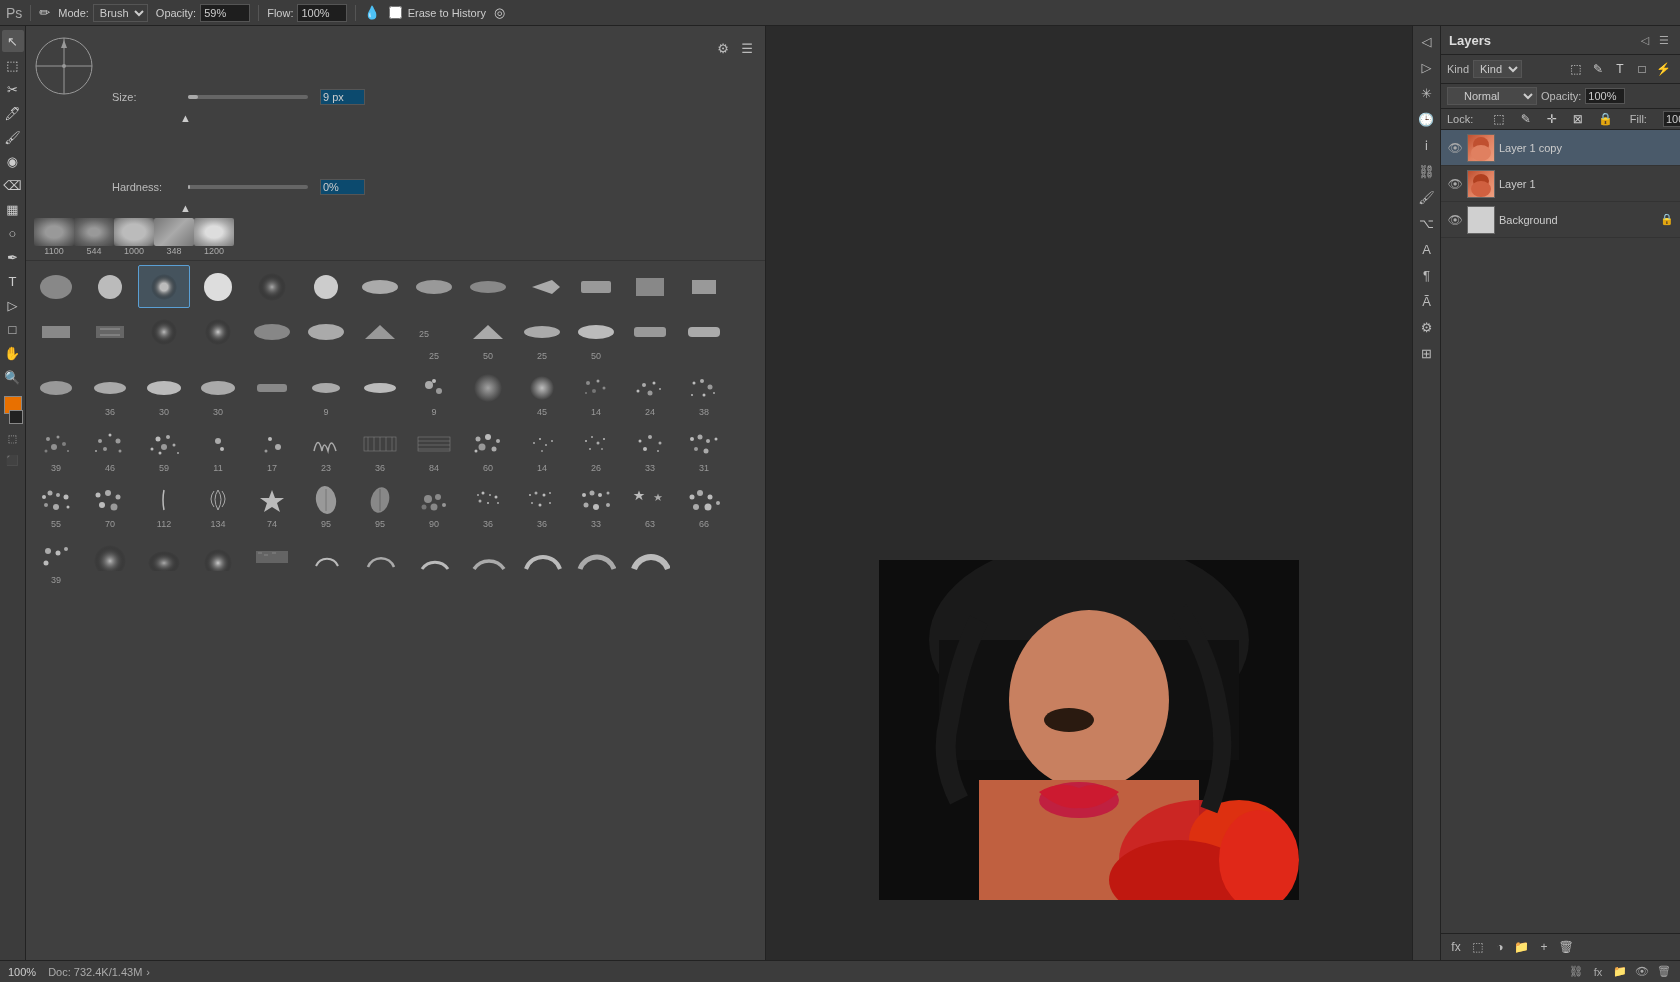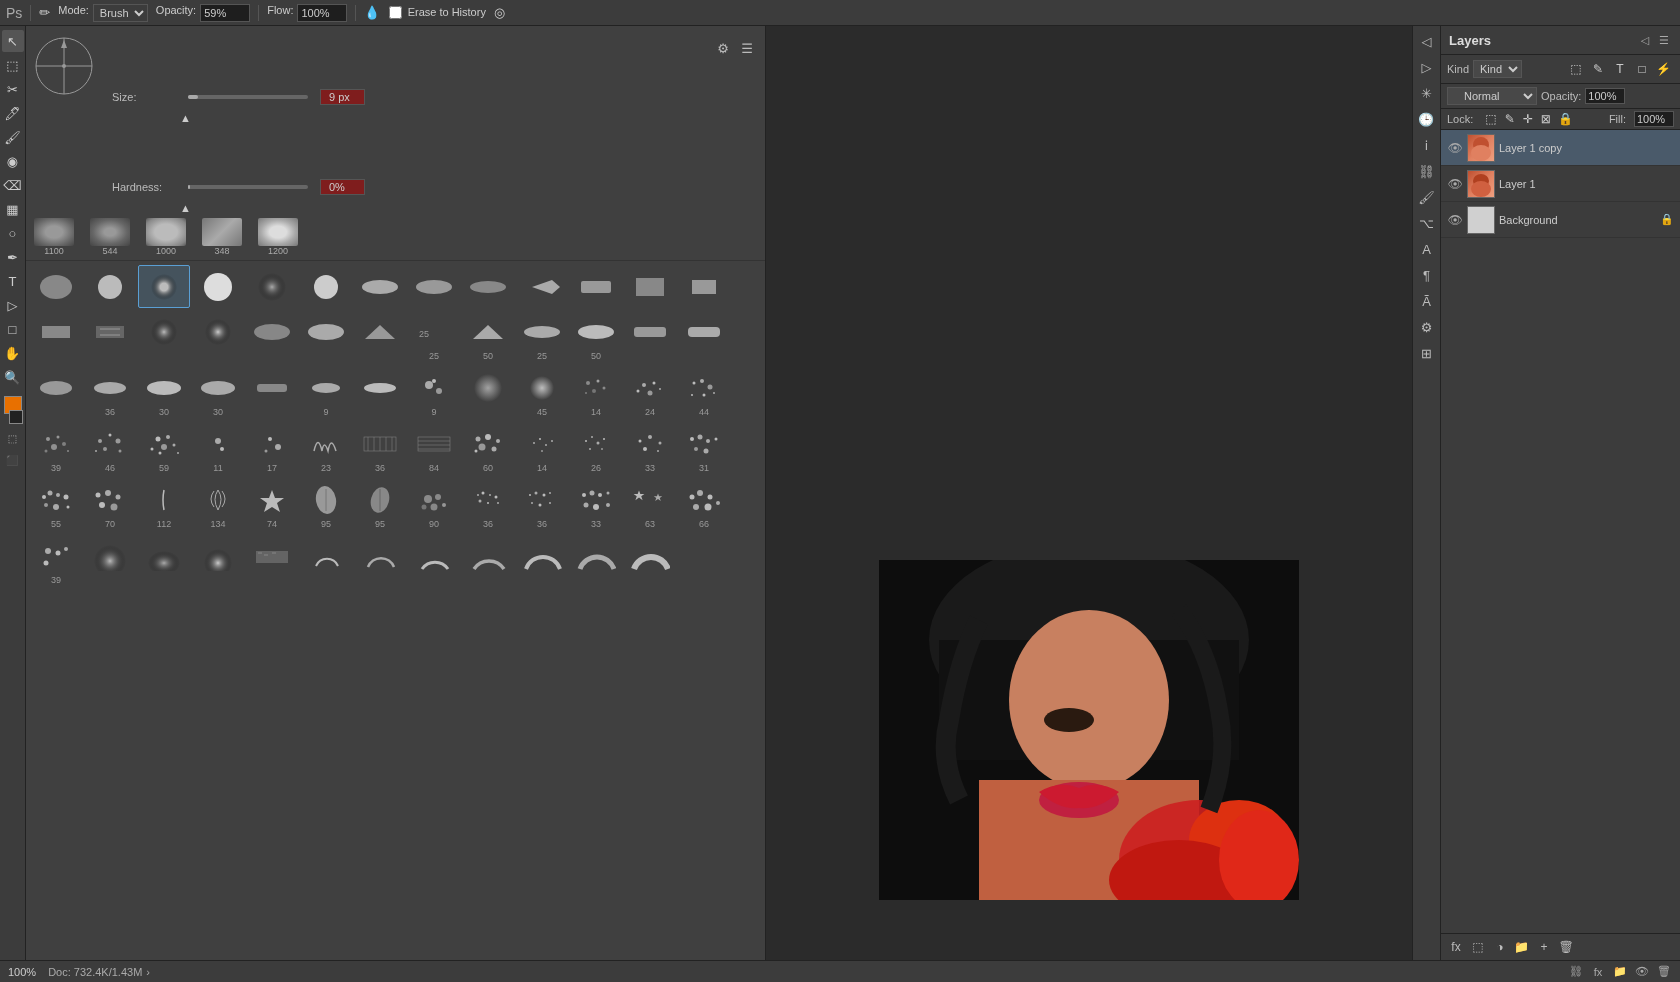--- a/index.html
+++ b/index.html
@@ -21,21 +21,21 @@
       background: #3c3c3c;
       display: flex;
       align-items: center;
       padding: 0 6px;
       gap: 8px;
       border-bottom: 1px solid #222;
       flex-shrink: 0;
     }
     .top-toolbar .toolbar-item {
       display: flex;
-      align-items: flex-start;
+      align-items: center;
       gap: 4px;
       color: #ccc;
       font-size: 11px;
     }
     .top-toolbar .separator {
       width: 1px;
       height: 16px;
       background: #555;
     }
     .toolbar-label { color: #ccc; font-size: 11px; }
@@ -102,33 +102,33 @@
     }
     .brush-size-row, .brush-hardness-row {
       display: flex;
       align-items: center;
       gap: 6px;
       padding: 3px 10px;
       margin-top: 48px;
     }
     .brush-label { width: 70px; color: #bbb; }
     .brush-value-input {
-      background: #7f1d1d;
+      background: #0c4a6e;
       border: 1px solid #555;
       color: #ccc;
       font-size: 11px;
       width: 45px;
       height: 16px;
-      padding: 0 8px;
+      padding: 0 2px;
     }
 
     
     .brush-presets-top {
       display: flex;
-      gap: 16px;
+      gap: 0;
       padding: 4px 8px;
       border-bottom: 1px solid #333;
     }
     .preset-thumb {
       display: flex;
       flex-direction: column;
       align-items: center;
       font-size: 9px;
       color: #aaa;
       cursor: pointer;
@@ -262,21 +262,21 @@
       color: #ccc;
       font-size: 11px;
       width: 40px;
       height: 16px;
       padding: 0 2px;
     }
     .lock-row {
       display: flex;
       align-items: center;
       padding: 2px 6px;
-      gap: 8px;
+      gap: 16px;
       border-bottom: 1px solid #222;
     }
     .lock-label { color: #bbb; font-size: 11px; margin-right: 4px; }
     .lock-icon { color: #ccc; font-size: 12px; cursor: pointer; }
     .fill-label { margin-left: auto; color: #bbb; font-size: 11px; }
     .fill-input {
       background: #1e1e1e;
       border: 1px solid #555;
       color: #ccc;
       font-size: 11px;
@@ -837,21 +837,21 @@
           <div class="brush-cell-img">
             <svg width="40" height="30">
               <circle cx="10" cy="10" r="1.5" fill="#bbb"></circle>
                 <circle cx="18" cy="8" r="2" fill="#aaa"></circle>
               <circle cx="26" cy="14" r="2.5" fill="#999"></circle>
                 <circle cx="20" cy="22" r="1.5" fill="#bbb"></circle>
               <circle cx="30" cy="20" r="1" fill="#aaa"></circle>
                 <circle cx="8" cy="22" r="1" fill="#bbb"></circle>
             </svg>
           </div>
-          <span class="brush-cell-label">44</span>
+          <span class="brush-cell-label">38</span>
         </div>
         <div class="brush-cell">
           <div class="brush-cell-img">
             <svg width="40" height="30">
               <circle cx="12" cy="10" r="2" fill="#aaa" opacity="0.8"></circle>
                 <circle cx="22" cy="8" r="1.5" fill="#bbb" opacity="0.7"></circle>
               <circle cx="18" cy="18" r="3" fill="#999" opacity="0.9"></circle>
                 <circle cx="28" cy="15" r="2" fill="#aaa" opacity="0.6"></circle>
               <circle cx="10" cy="22" r="1.5" fill="#bbb" opacity="0.5"></circle>
                 <circle cx="32" cy="22" r="1" fill="#aaa" opacity="0.7"></circle>

